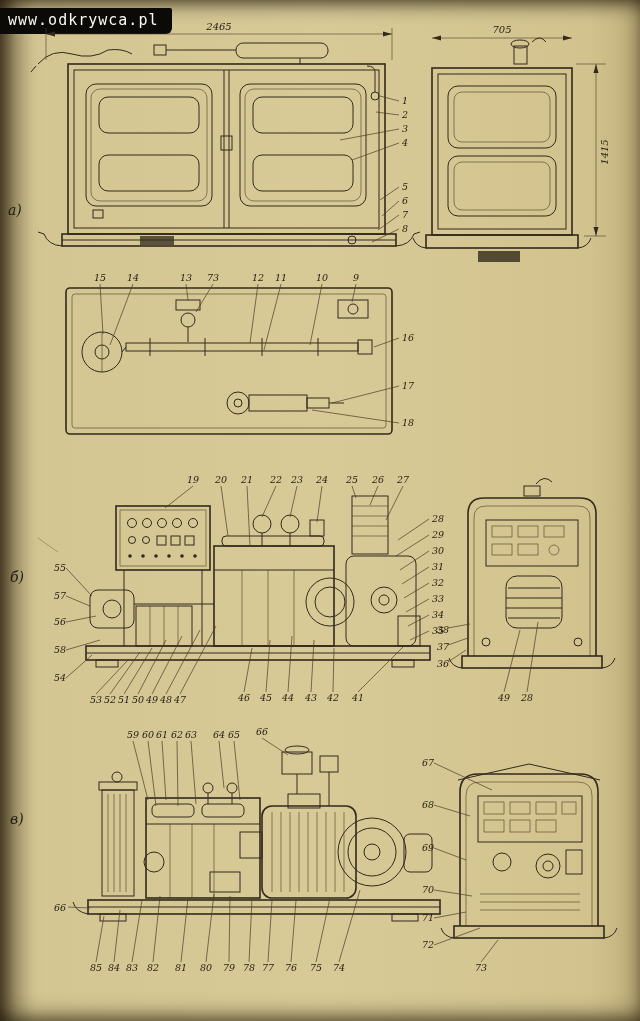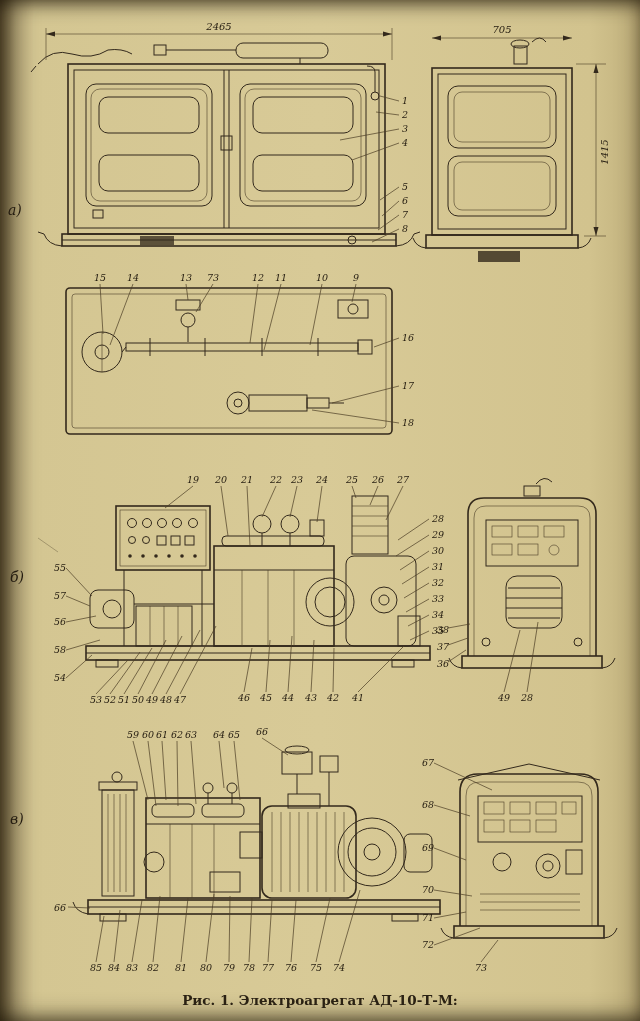--- a/index.html
+++ b/index.html
@@ -25,20 +25,21 @@
   .ld{stroke:#4a3c24;fill:none;stroke-width:.7;}
   text.co{font:italic 9.5px "DejaVu Serif",serif;fill:#241c10;}
   text.com{font:italic 9.5px "DejaVu Serif",serif;fill:#241c10;text-anchor:middle;}
   text.dim{font:italic 10px "DejaVu Serif",serif;fill:#241c10;text-anchor:middle;}
   text.vlabel{font:italic 14px "DejaVu Serif",serif;fill:#241c10;}
 </style>
 </head>
 <body>
 
 <div class="page">
+  <div class="watermark">www.odkrywca.pl</div>
 
   <svg class="dwg" width="640" height="985" viewBox="0 0 640 985">
 
     <g>
       <path class="s" d="M38,64 q14,-16 34,-10 t36,-4 q14,-2 24,4"></path>
       <path class="s" d="M36,66 l-5,6"></path>
       <rect class="s" x="236" y="43" width="92" height="15" rx="7"></rect>
       <line class="s" x1="236" y1="50" x2="166" y2="50"></line>
       <rect class="s" x="154" y="45" width="12" height="10"></rect>
       <line class="s" x1="300" y1="58" x2="300" y2="64"></line>
@@ -456,14 +457,13 @@
         <text class="com" x="291" y="971">76</text>
       <line x1="316" y1="962" x2="330" y2="898" class="ld"></line>
         <text class="com" x="316" y="971">75</text>
       <line x1="339" y1="962" x2="360" y2="890" class="ld"></line>
         <text class="com" x="339" y="971">74</text>
       <line x1="481" y1="962" x2="498" y2="940" class="ld"></line>
         <text class="com" x="481" y="971">73</text>
     </g>
   </svg>
 
-  <div class="caption">Рис. 1. Электроагрегат АД-10-Т-М:</div>
 </div>
 
 </body></html>

